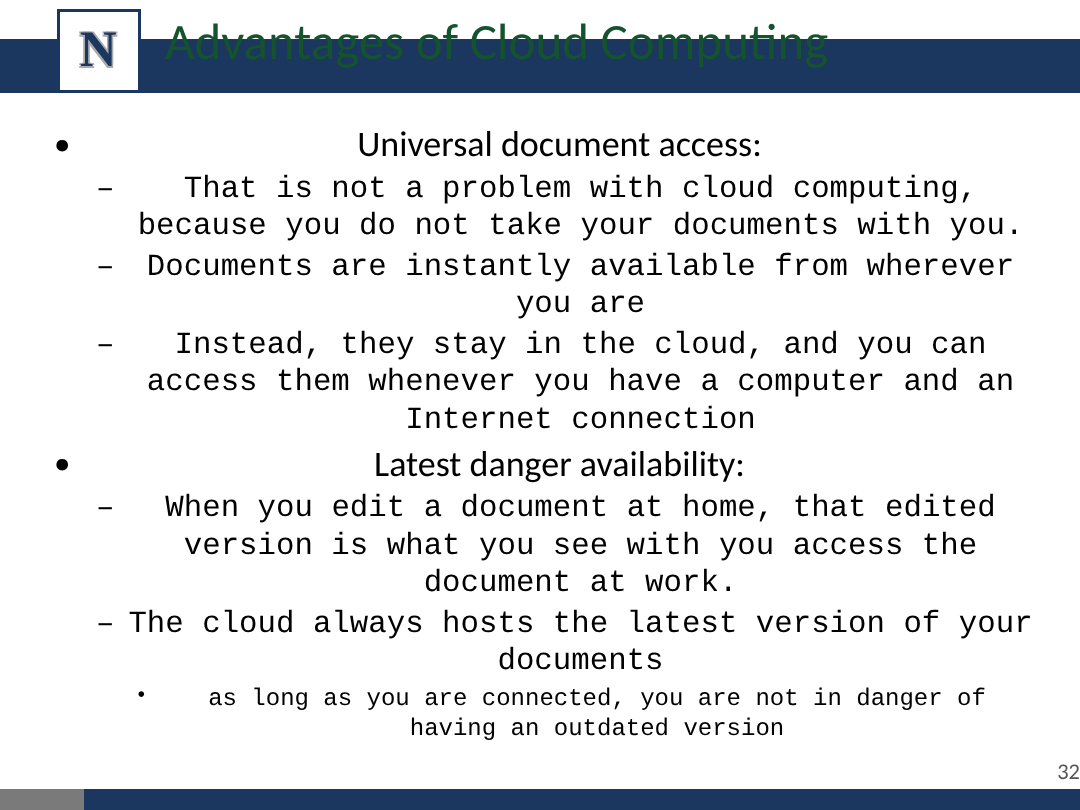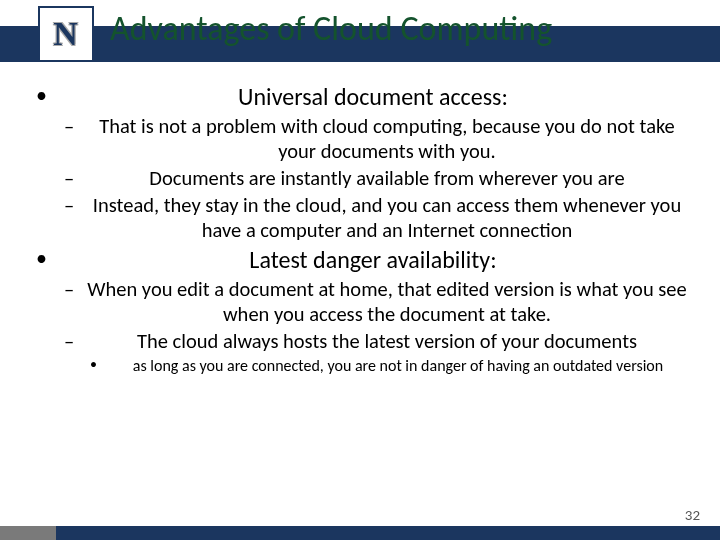--- a/index.html
+++ b/index.html
@@ -7,28 +7,28 @@
   .slide { position: relative; width: 720px; height: 540px; }
   .title-band { position: absolute; left: 0; top: 26px; width: 720px; height: 36px; background: #1b365f; }
   .logo-box { position: absolute; left: 38px; top: 6px; width: 56px; height: 56px; background: #fff; border: 2px solid #1b365f; display: flex; align-items: center; justify-content: center; }
   .logo-n { font-family: Georgia, "Times New Roman", serif; font-weight: bold; font-size: 34px; color: #1b365f; text-shadow: 1px 1px 0 #aaa, -1px -1px 0 #aaa, 1px -1px 0 #aaa, -1px 1px 0 #aaa; letter-spacing: 1px; }
   .title-text { position: absolute; left: 110px; top: 10px; width: 580px; font-size: 34px; color: #14532d; line-height: 1.1; }
   .content { position: absolute; left: 30px; top: 82px; width: 660px; }
   .lvl1 { list-style: none; }
   .lvl1 > li { position: relative; padding-left: 26px; margin-bottom: 2px; font-size: 24px; line-height: 1.25; text-align: center; }
   .lvl1 > li::before { content: "•"; position: absolute; left: 6px; top: 0; font-size: 22px; }
   .lvl2 { list-style: none; margin-top: 2px; }
-  .lvl2 > li { position: relative; padding-left: 28px; margin-bottom: 2px; font-size: 20.5px; line-height: 1.22; }
+  .lvl2 > li { position: relative; padding-left: 28px; margin-bottom: 2px; font-size: 20.5px; line-height: 1.22; font-family: Liberation Mono, monospace; }
   .lvl2 > li::before { content: "–"; position: absolute; left: 8px; top: 0; }
   .lvl3 { list-style: none; margin-top: 2px; }
   .lvl3 > li { position: relative; padding-left: 22px; font-size: 16px; line-height: 1.25; }
   .lvl3 > li::before { content: "•"; position: absolute; left: 6px; top: 0; font-size: 14px; }
   .footer-bar { position: absolute; left: 0; bottom: 0; width: 720px; height: 14px; background: #1b365f; }
   .footer-accent { position: absolute; left: 0; bottom: 0; width: 56px; height: 14px; background: #7a7a7a; }
-  .page-num { position: absolute; right: 20px; bottom: 16px; font-size: 15px; color: #555; }
+  .page-num { position: absolute; right: 0; bottom: 16px; font-size: 15px; color: #555; }
 </style>
 </head>
 <body>
 
 <div class="slide">
   <div class="title-band"></div>
   <div class="logo-box">
     <span class="logo-n">N</span>
   </div>
   <div class="title-text">Advantages of Cloud Computing</div>
@@ -39,21 +39,21 @@
         <span>Universal document access:</span>
         <ul class="lvl2">
           <li><span>That is not a problem with cloud computing, because you do not take your documents with you.</span></li>
           <li><span>Documents are instantly available from wherever you are</span></li>
           <li><span>Instead, they stay in the cloud, and you can access them whenever you have a computer and an Internet connection</span></li>
         </ul>
       </li>
       <li>
         <span>Latest danger availability:</span>
         <ul class="lvl2">
-          <li><span>When you edit a document at home, that edited version is what you see when you access the document at take.</span></li>
+          <li><span>When you edit a document at home, that edited version is what you see with you access the document at work.</span></li>
           <li>
             <span>The cloud always hosts the latest version of your documents</span>
             <ul class="lvl3">
               <li><span>as long as you are connected, you are not in danger of having an outdated version</span></li>
             </ul>
           </li>
         </ul>
       </li>
     </ul>
   </div>

